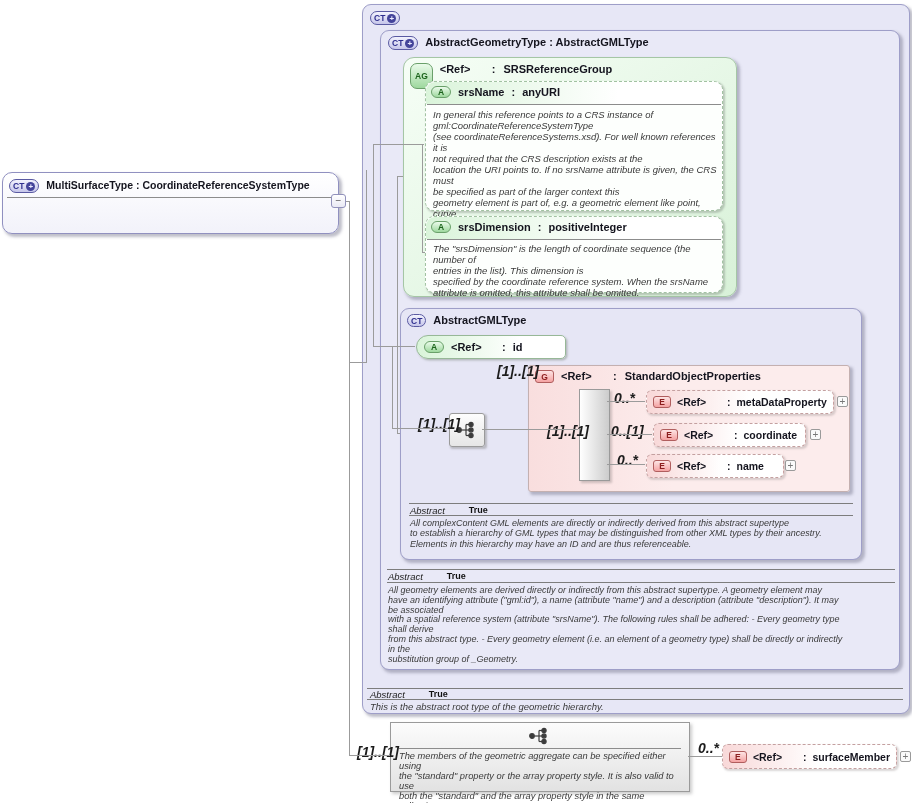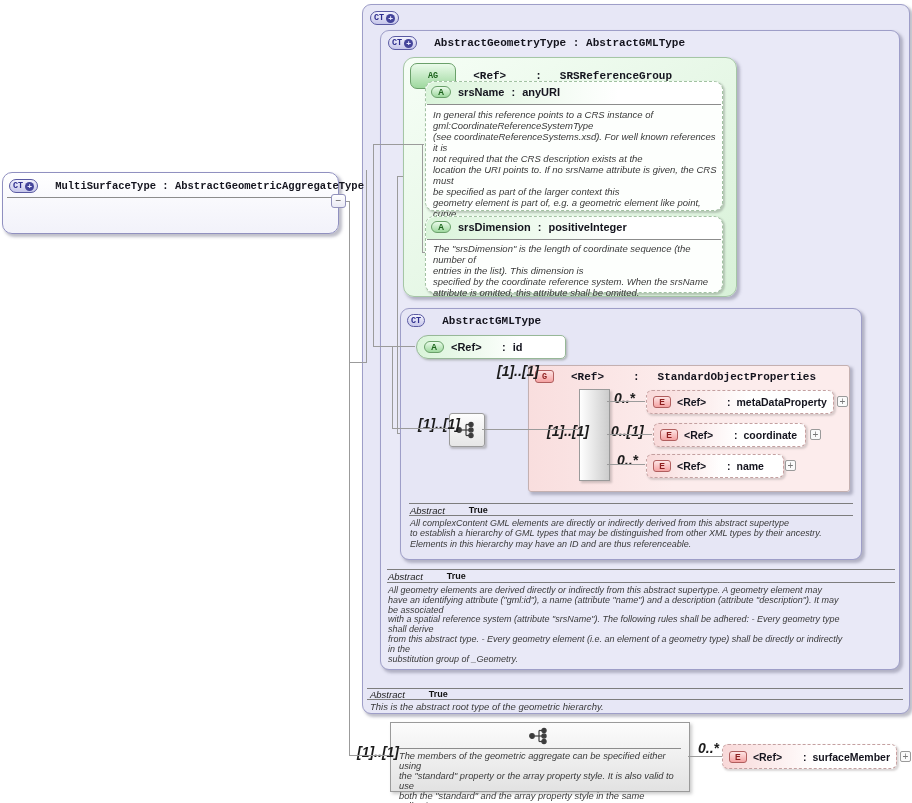--- a/index.html
+++ b/index.html
@@ -1,33 +1,33 @@
 <!DOCTYPE html>
 <html><head>
 <meta charset="utf-8">
 <style>
   html,body{margin:0;padding:0;background:#fff;}
   #canvas{position:relative;width:912px;height:803px;background:#fff;overflow:hidden;
           font-family:"Liberation Sans", sans-serif;}
   .box{position:absolute;border:1px solid #9e9ec8;border-radius:9px;
        box-shadow:2.5px 2.5px 3px rgba(110,110,135,.45);}
   .lav{background:#e7e7f6;}
-  .hdr{position:absolute;display:flex;align-items:center;gap:17px;font-weight:bold;
-       font-size:11px;color:#14141e;white-space:nowrap;font-family:Liberation Mono, monospace;}
+  .hdr{position:absolute;display:flex;gap:7px;font-weight:bold;
+       font-size:11px;color:#14141e;white-space:nowrap;}
   .hdr .sep{margin:0 1px;}
   .nmref{display:inline-block;min-width:44px;}
   .badge{display:inline-flex;align-items:center;justify-content:center;font-weight:bold;
          box-sizing:border-box;}
   .b-ct{height:14px;padding:0 3px;border:1px solid #5a5aa2;border-radius:8px;
         background:linear-gradient(180deg,#f2f2fd,#c6c6ea);color:#2e2e8e;font-size:8.5px;gap:2px;}
   .b-plus{width:9px;height:9px;border-radius:50%;background:#44449a;color:#eaeaff;
           font-size:8px;line-height:9px;display:inline-flex;align-items:center;justify-content:center;}
   .b-green{border:1px solid #6aa06a;border-radius:7px;color:#1d641d;font-size:8.5px;
            background:linear-gradient(180deg,#eafbea,#9ed89e);}
-  .b-ag{height:26px;padding:0 17px;}
+  .b-ag{height:26px;padding:0 4px;}
   .b-a{height:12px;width:20px;}
   .b-red{border:1px solid #b05e5e;border-radius:3px;color:#8c1f1f;font-size:8.5px;
          background:linear-gradient(180deg,#fde4e4,#f4a2a2);}
   .b-g{height:13px;width:19px;}
   .b-e{height:12px;width:18px;}
   .desc{position:absolute;font-style:italic;font-size:9.5px;line-height:11px;color:#3a3a3a;
         white-space:pre-line;}
   .rule{position:absolute;height:1px;background:#7d7d7d;}
   .cline{position:absolute;background:#9b9b9b;}
   .card{position:absolute;font-size:14px;font-style:italic;font-weight:bold;color:#1c1c1c;
@@ -225,21 +225,21 @@
     <div class="plusbox" style="left:256px;top:94px;">+</div>
   </div>
 
   <div class="box" style="left:2px;top:172px;width:335px;height:60px;border-color:#9090c0;border-radius:10px;
        background:linear-gradient(180deg,#ffffff,#f2f2fa);">
     <div class="hdr" style="left:6px;top:6px;font-size:10.5px;">
       <span class="badge b-ct">
         <span>CT</span>
         <span class="b-plus">+</span>
       </span>
-      <span>MultiSurfaceType : AbstractGeometricAggregateType</span>
+      <span>MultiSurfaceType : CoordinateReferenceSystemType</span>
     </div>
     <div class="rule" style="left:4px;top:24px;width:327px;background:#8c8c8c;"></div>
   </div>
 
   <div style="position:absolute;left:331px;top:194px;width:15px;height:14px;border:1px solid #9191bb;
               border-radius:3px;background:linear-gradient(180deg,#ffffff,#e9e9f4);color:#555;font-size:10px;
               line-height:12px;text-align:center;box-sizing:border-box;">−</div>
 
   <div style="position:absolute;left:390px;top:722px;width:298px;height:68px;border:1px solid #9a9a9a;
               border-radius:0;background:linear-gradient(180deg,#fcfcfc,#e2e2e2);

